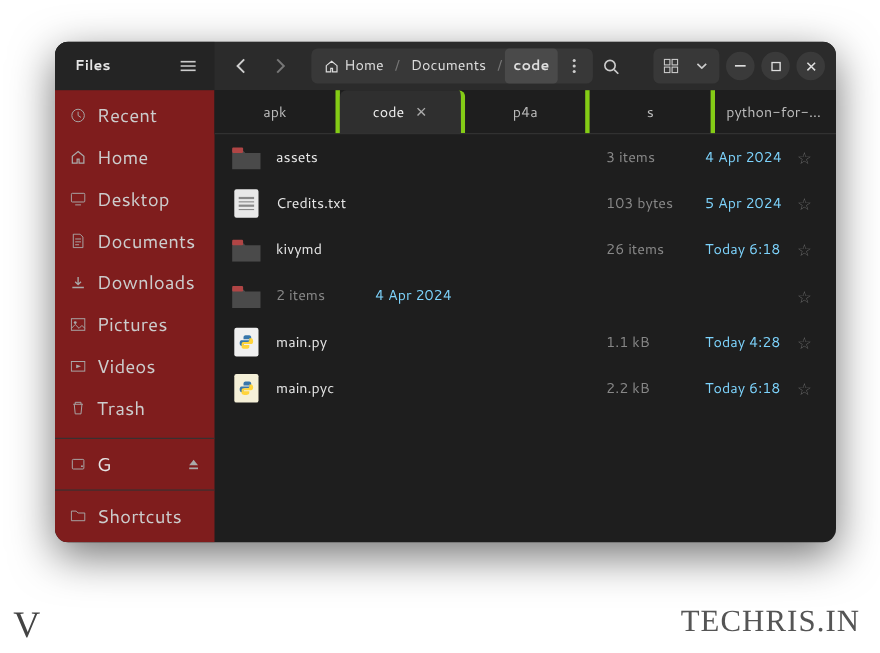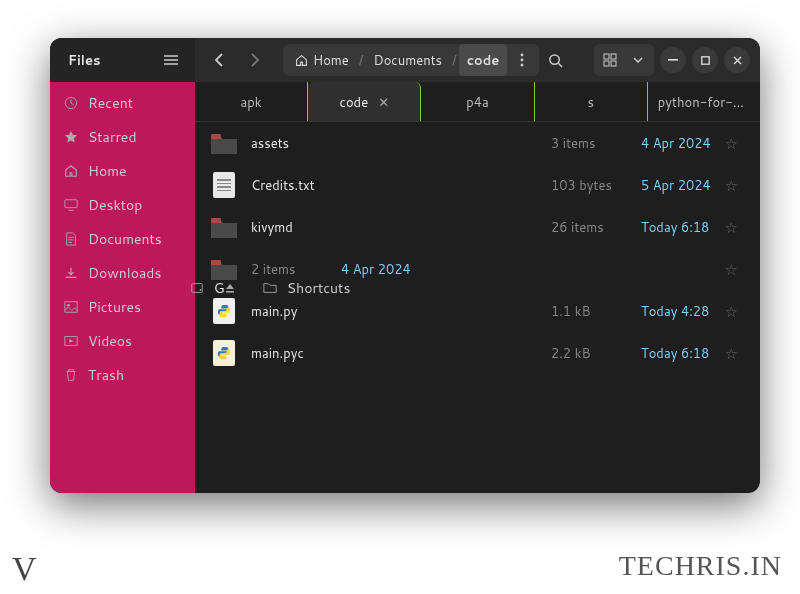--- a/index.html
+++ b/index.html
@@ -14,29 +14,29 @@
 .breadcrumb { display:flex; align-items:center; background:#383838; border-radius:6px; height:32px; padding:0 4px; gap:2px; margin-left:4px; }
 .crumb { display:flex; align-items:center; gap:5px; padding:0 8px; font-size:13px; color:#ddd; cursor:pointer; height:100%; }
 .crumb.active { background:#4a4a4a; border-radius:4px; font-weight:600; }
 .sep { color:#777; font-size:13px; }
 .spacer { flex:1; }
 .viewcluster { display:flex; align-items:center; background:#383838; border-radius:6px; height:32px; padding:0 2px; margin-right:6px; }
 .viewcluster .iconbtn { width:28px; }
 .winbtns { display:flex; gap:6px; padding-right:10px; }
 .winbtn { width:26px; height:26px; border-radius:50%; background:#3a3a3a; display:flex; align-items:center; justify-content:center; cursor:pointer; color:#ddd; }
 .content { flex:1; display:flex; min-height:0; }
-.sidebar { width:145px; background:#be185d; display:flex; flex-direction:row; font-size:14px; }
+.sidebar { width:145px; background:#7f1d1d; display:flex; flex-direction:column; font-size:17px; }
 .side-list { padding:4px 0; }
 .side-item { display:flex; align-items:center; gap:10px; padding:7px 14px; color:#ccc; cursor:pointer; }
 .side-sep { height:1px; background:#333; margin:4px 0; }
 .drive { display:flex; align-items:center; justify-content:space-between; padding:7px 14px; cursor:pointer; }
 .drive .left { display:flex; align-items:center; gap:10px; }
 .main { flex:1; display:flex; flex-direction:column; min-width:0; }
 .tabs { height:40px; display:flex; align-items:stretch; background:#1e1e1e; border-bottom:1px solid #333; }
-.tab { flex:1; display:flex; align-items:center; justify-content:center; gap:10px; font-size:13px; color:#bbb; cursor:pointer; border-right:1px solid #84cc16; min-width:0; padding:0 10px; }
+.tab { flex:1; display:flex; align-items:center; justify-content:center; gap:10px; font-size:13px; color:#bbb; cursor:pointer; border-right:4px solid #84cc16; min-width:0; padding:0 10px; }
 .tab.active { background:#2f2f2f; color:#eee; border-radius:6px 6px 0 0; }
 .tab .close { font-size:13px; color:#aaa; }
 .tab:last-child { border-right:none; }
 .tabtext { white-space:nowrap; overflow:hidden; text-overflow:ellipsis; }
 .columns { display:flex; padding:8px 16px 6px; font-size:12px; color:#888; }
 .col-name { flex:0 0 340px; display:flex; align-items:center; gap:6px; cursor:pointer; }
 .col-size { flex:0 0 90px; }
 .col-mod { flex:1; }
 .filelist { flex:1; overflow:auto; }
 .row { display:flex; align-items:center; padding:8px 16px; font-size:13px; cursor:pointer; }
@@ -149,28 +149,20 @@
               <svg width="14" height="14" viewBox="0 0 16 16">
                 <circle cx="8" cy="8" r="6.5" stroke="#aaa" fill="none"></circle>
                 <path d="M8 4v4l3 2" stroke="#aaa" fill="none"></path>
               </svg>
             </span>
             <span>Recent</span>
           </div>
           <div class="side-item">
             <span>
               <svg width="14" height="14" viewBox="0 0 16 16">
-                <path d="M8 1l2 4.5 5 .5-3.7 3.3 1 5L8 12l-4.3 2.3 1-5L1 6l5-.5z" fill="#aaa"></path>
-              </svg>
-            </span>
-            <span>Starred</span>
-          </div>
-          <div class="side-item">
-            <span>
-              <svg width="14" height="14" viewBox="0 0 16 16">
                 <path d="M8 2l6 5v7H9v-4H7v4H2V7z" fill="none" stroke="#aaa" stroke-width="1.3"></path>
               </svg>
             </span>
             <span>Home</span>
           </div>
           <div class="side-item">
             <span>
               <svg width="14" height="14" viewBox="0 0 16 16">
                 <rect x="1" y="2" width="14" height="9" rx="1" stroke="#aaa" fill="none"></rect>
                 <path d="M5 14h6" stroke="#aaa"></path>

